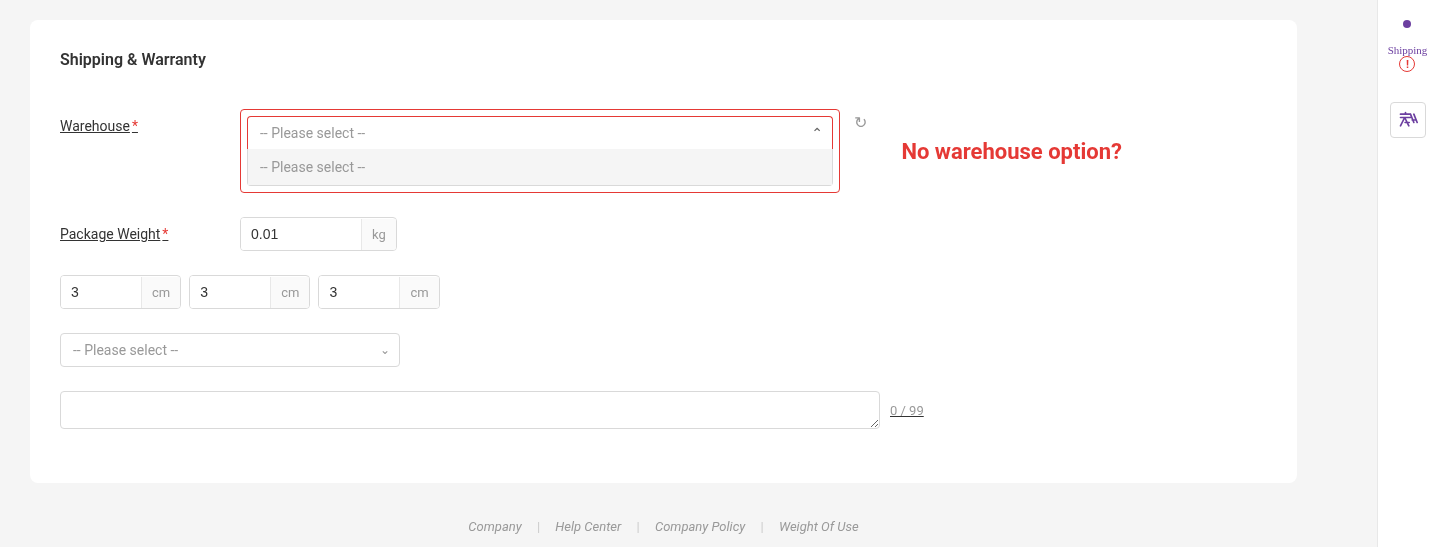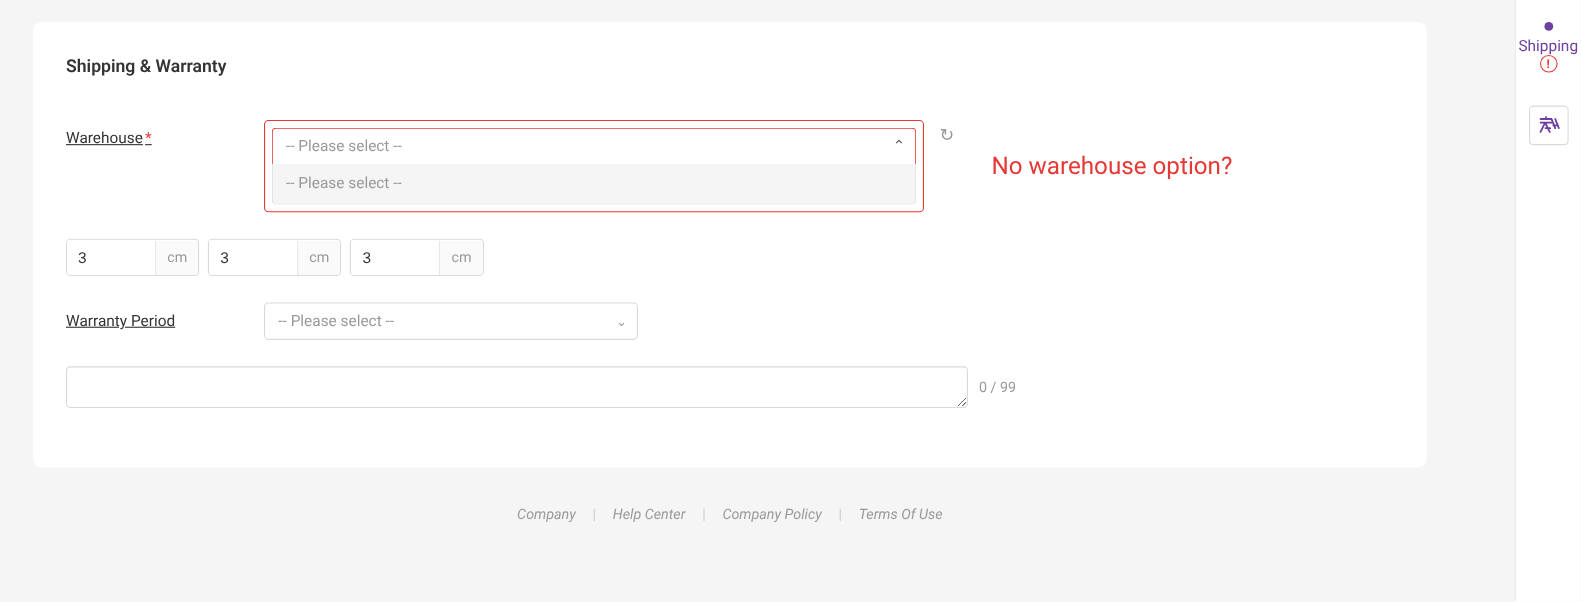--- a/index.html
+++ b/index.html
@@ -153,21 +153,21 @@
     }
     .dropdown-item {
       padding: 10px 12px;
       color: #999;
       cursor: pointer;
       background: #f5f5f5;
     }
     .no-warehouse-msg {
       color: #e53935;
       font-size: 22px;
-      font-weight: 400;
+      font-weight: 700;
       margin-left: 30px;
       padding-top: 30px;
     }
     .input-with-unit {
       display: flex;
       align-items: center;
     }
     .dimension-group {
       display: flex;
       gap: 8px;
@@ -304,20 +304,33 @@
             </div>
             <div class="dropdown-menu">
               <div class="dropdown-item">-- Please select --</div>
             </div>
           </div>
         </div>
         <button class="refresh-btn" title="Refresh">↻</button>
         <div class="no-warehouse-msg">No warehouse option?</div>
       </div>
 
+      <div class="form-row">
+        <div class="form-label">
+          <span>Package Weight</span><span class="required-star">*</span>
+        </div>
+        <div class="form-field">
+          <div class="input-with-unit">
+            <div class="dimension-input-wrap">
+              <input class="dimension-input" style="width: 120px;" type="text" value="0.01">
+              <span class="dimension-unit">kg</span>
+            </div>
+          </div>
+        </div>
+      </div>
 
       <div class="form-row">
         <div class="form-field">
           <div class="dimension-group">
             <div class="dimension-input-wrap">
               <input class="dimension-input" type="text" value="3" style="">
               <span class="dimension-unit">cm</span>
             </div>
             <div class="dimension-input-wrap">
               <input class="dimension-input" type="text" value="3" style="">
@@ -325,61 +338,58 @@
             </div>
             <div class="dimension-input-wrap">
               <input class="dimension-input" type="text" value="3" style="">
               <span class="dimension-unit">cm</span>
             </div>
           </div>
         </div>
       </div>
 
       <div class="form-row">
-        <div class="form-label">
-          <span>Warranty Period</span>
-        </div>
         <div class="form-field">
           <div class="select-normal-wrapper">
             <div class="select-normal" style="display:flex;align-items:center;">
               <span style="color:#999;">-- Please select --</span>
             </div>
             <span class="select-chevron-normal">⌄</span>
           </div>
         </div>
       </div>
 
       <div class="form-row">
-        <div class="form-field" style="max-width:none;flex:1;">
+        <div class="form-field" style="max-width:none;flex:1;text-decoration:underline;">
           <div class="warranty-policy-wrap">
             <textarea class="warranty-textarea" style=""></textarea>
             <span class="char-count">0 / 99</span>
           </div>
         </div>
       </div>
 
     </div>
 
     <div class="footer-bar">
       <a href="#">Company</a>
       <span class="footer-divider">|</span>
       <a href="#">Help Center</a>
       <span class="footer-divider">|</span>
       <a href="#">Company Policy</a>
       <span class="footer-divider">|</span>
-      <a href="#">Terms Of Use</a>
+      <a href="#">Weight Of Use</a>
     </div>
   </div>
 
   <div class="sidebar">
     <div class="sidebar-nav-item active">
       <div class="shipping-label-wrap">
         <span class="sidebar-dot"></span>
       </div>
-      <span style="font-size:14px;color:#6c3fa0;margin-top:2px;">Shipping</span>
+      <span style="font-size:11px;color:#6c3fa0;margin-top:12px;font-family:Liberation Serif, serif;">Shipping</span>
       <span class="info-icon">!</span>
     </div>
     <div class="translate-btn">
       <svg width="20" height="20" viewBox="0 0 24 24" fill="none" stroke="#6c3fa0" stroke-width="2" stroke-linecap="round" stroke-linejoin="round">
         <path d="M3 5h12M9 3v2m-6 4h12M3 19l5-10 5 10M8.5 15h5M15 5l4 10M19 5l4 10M17 12h4"></path>
       </svg>
     </div>
   </div>
 </div>
 

